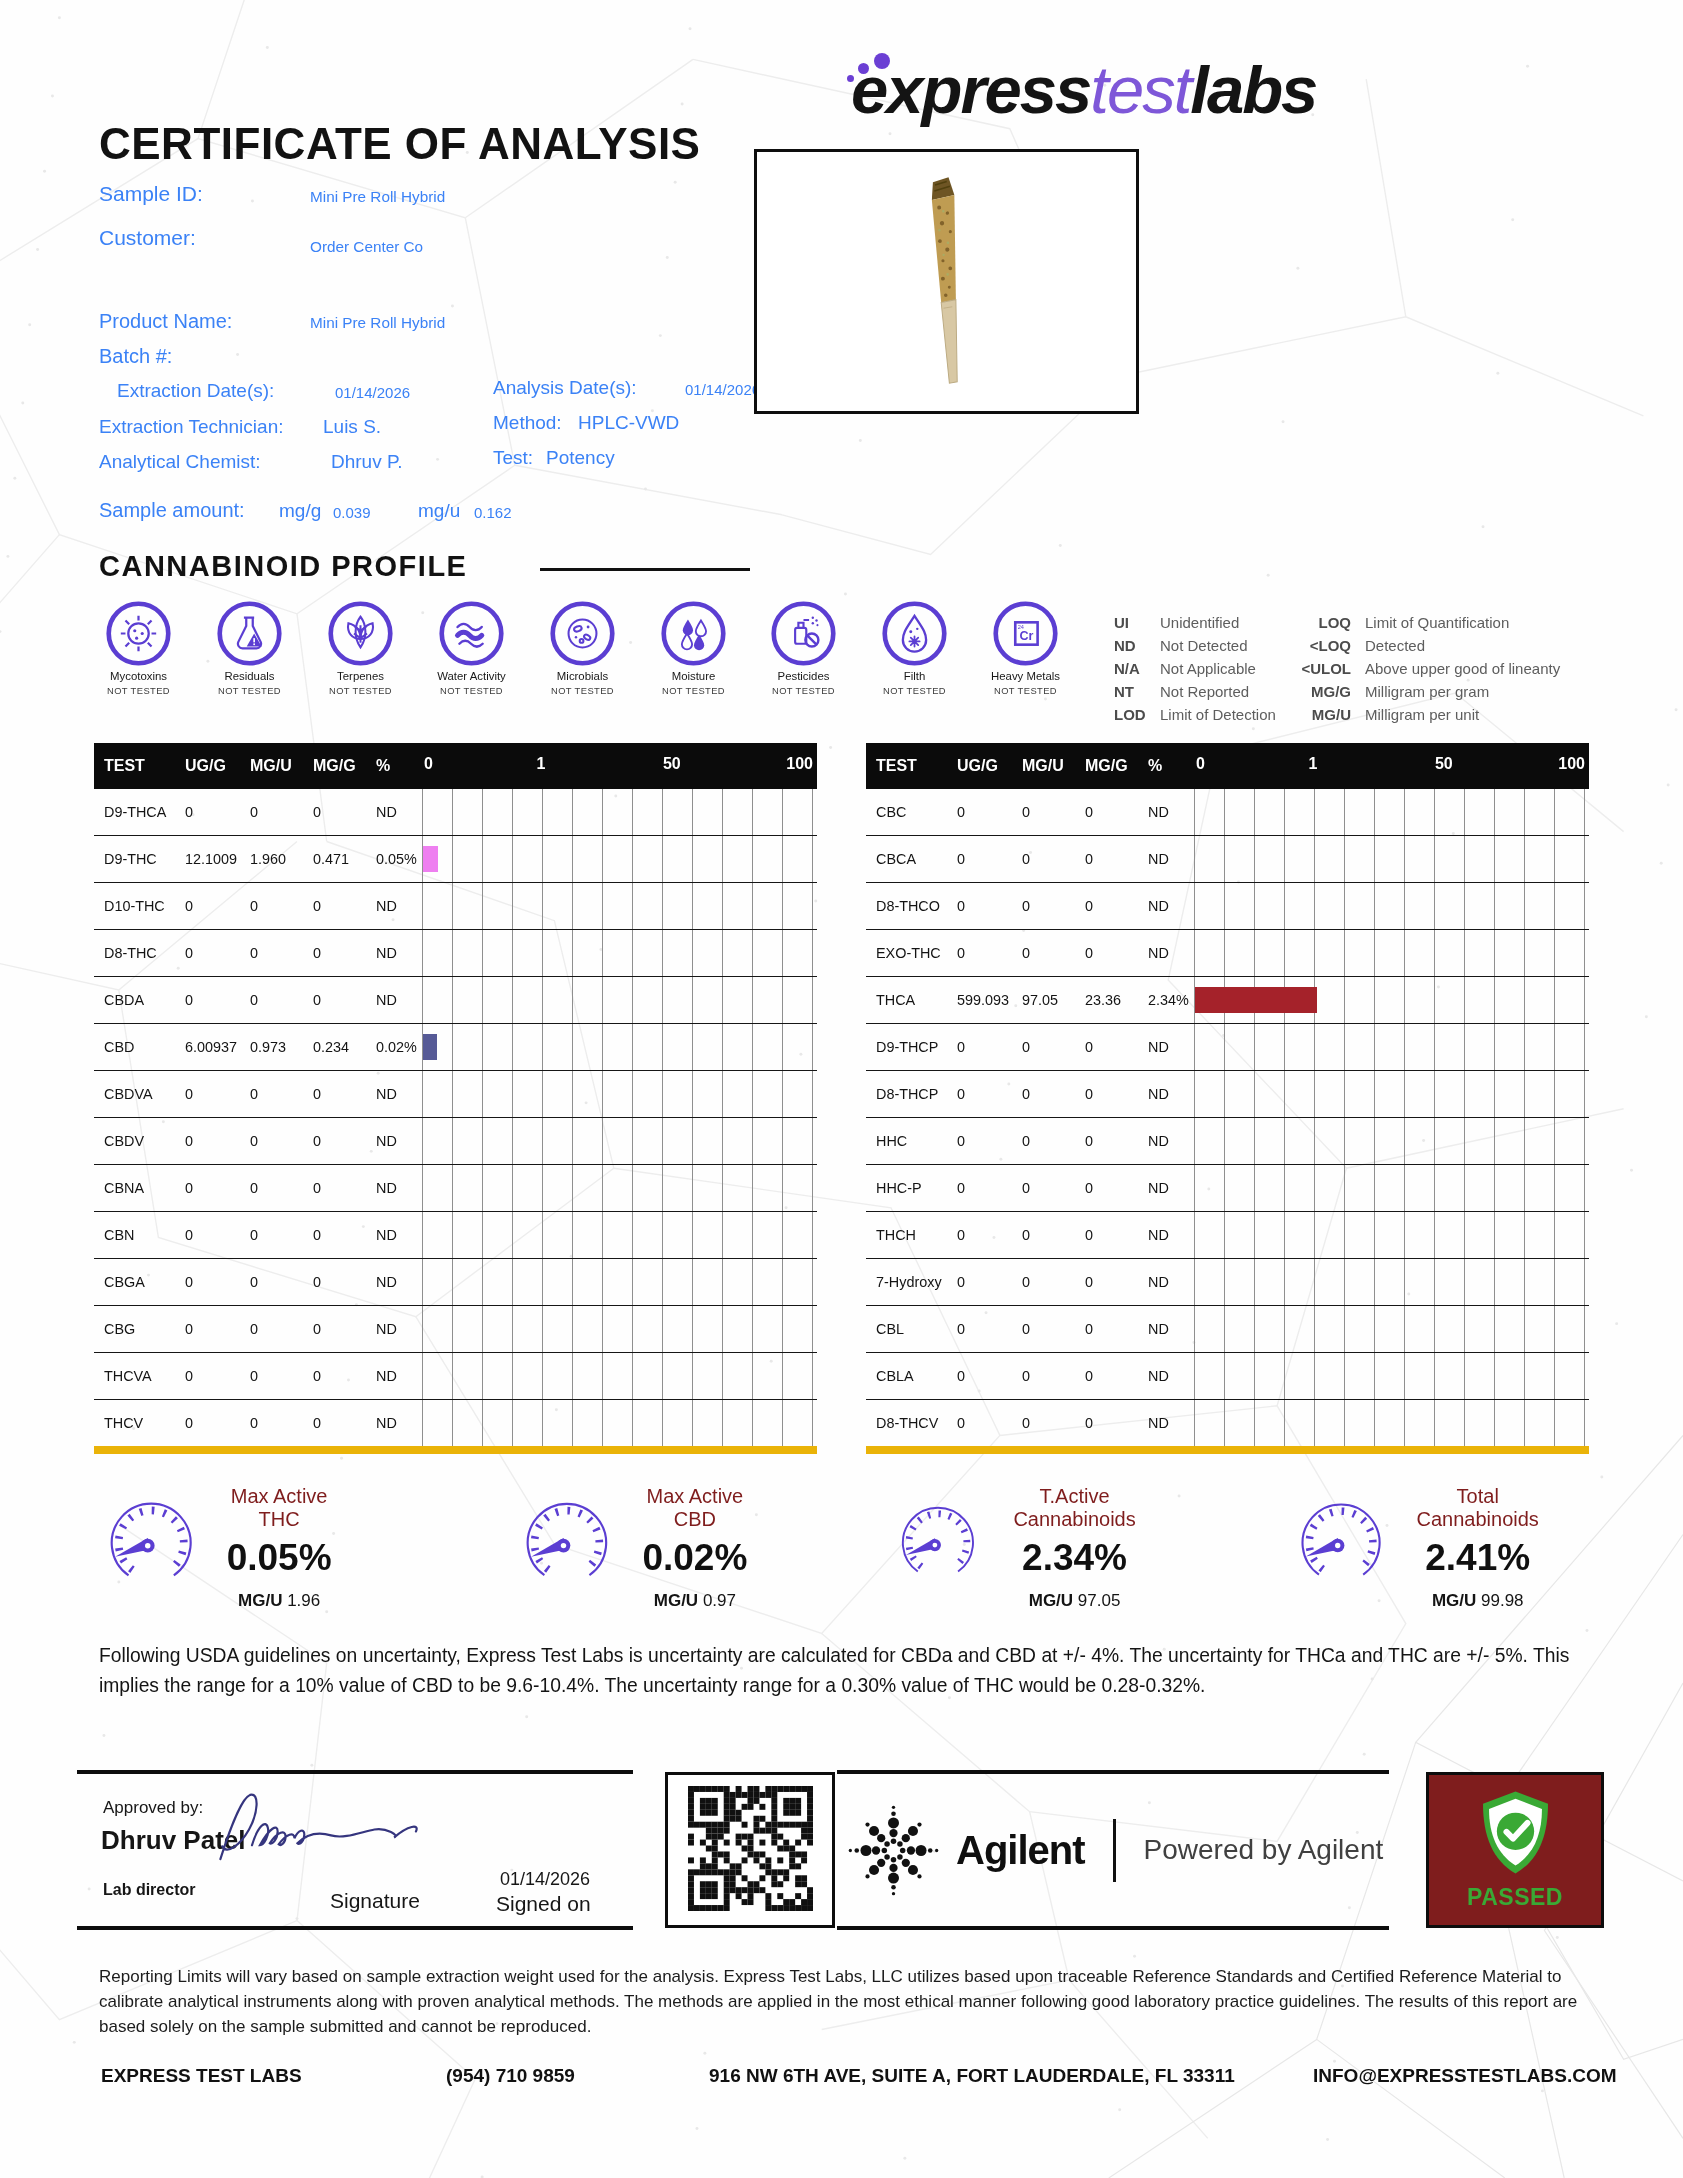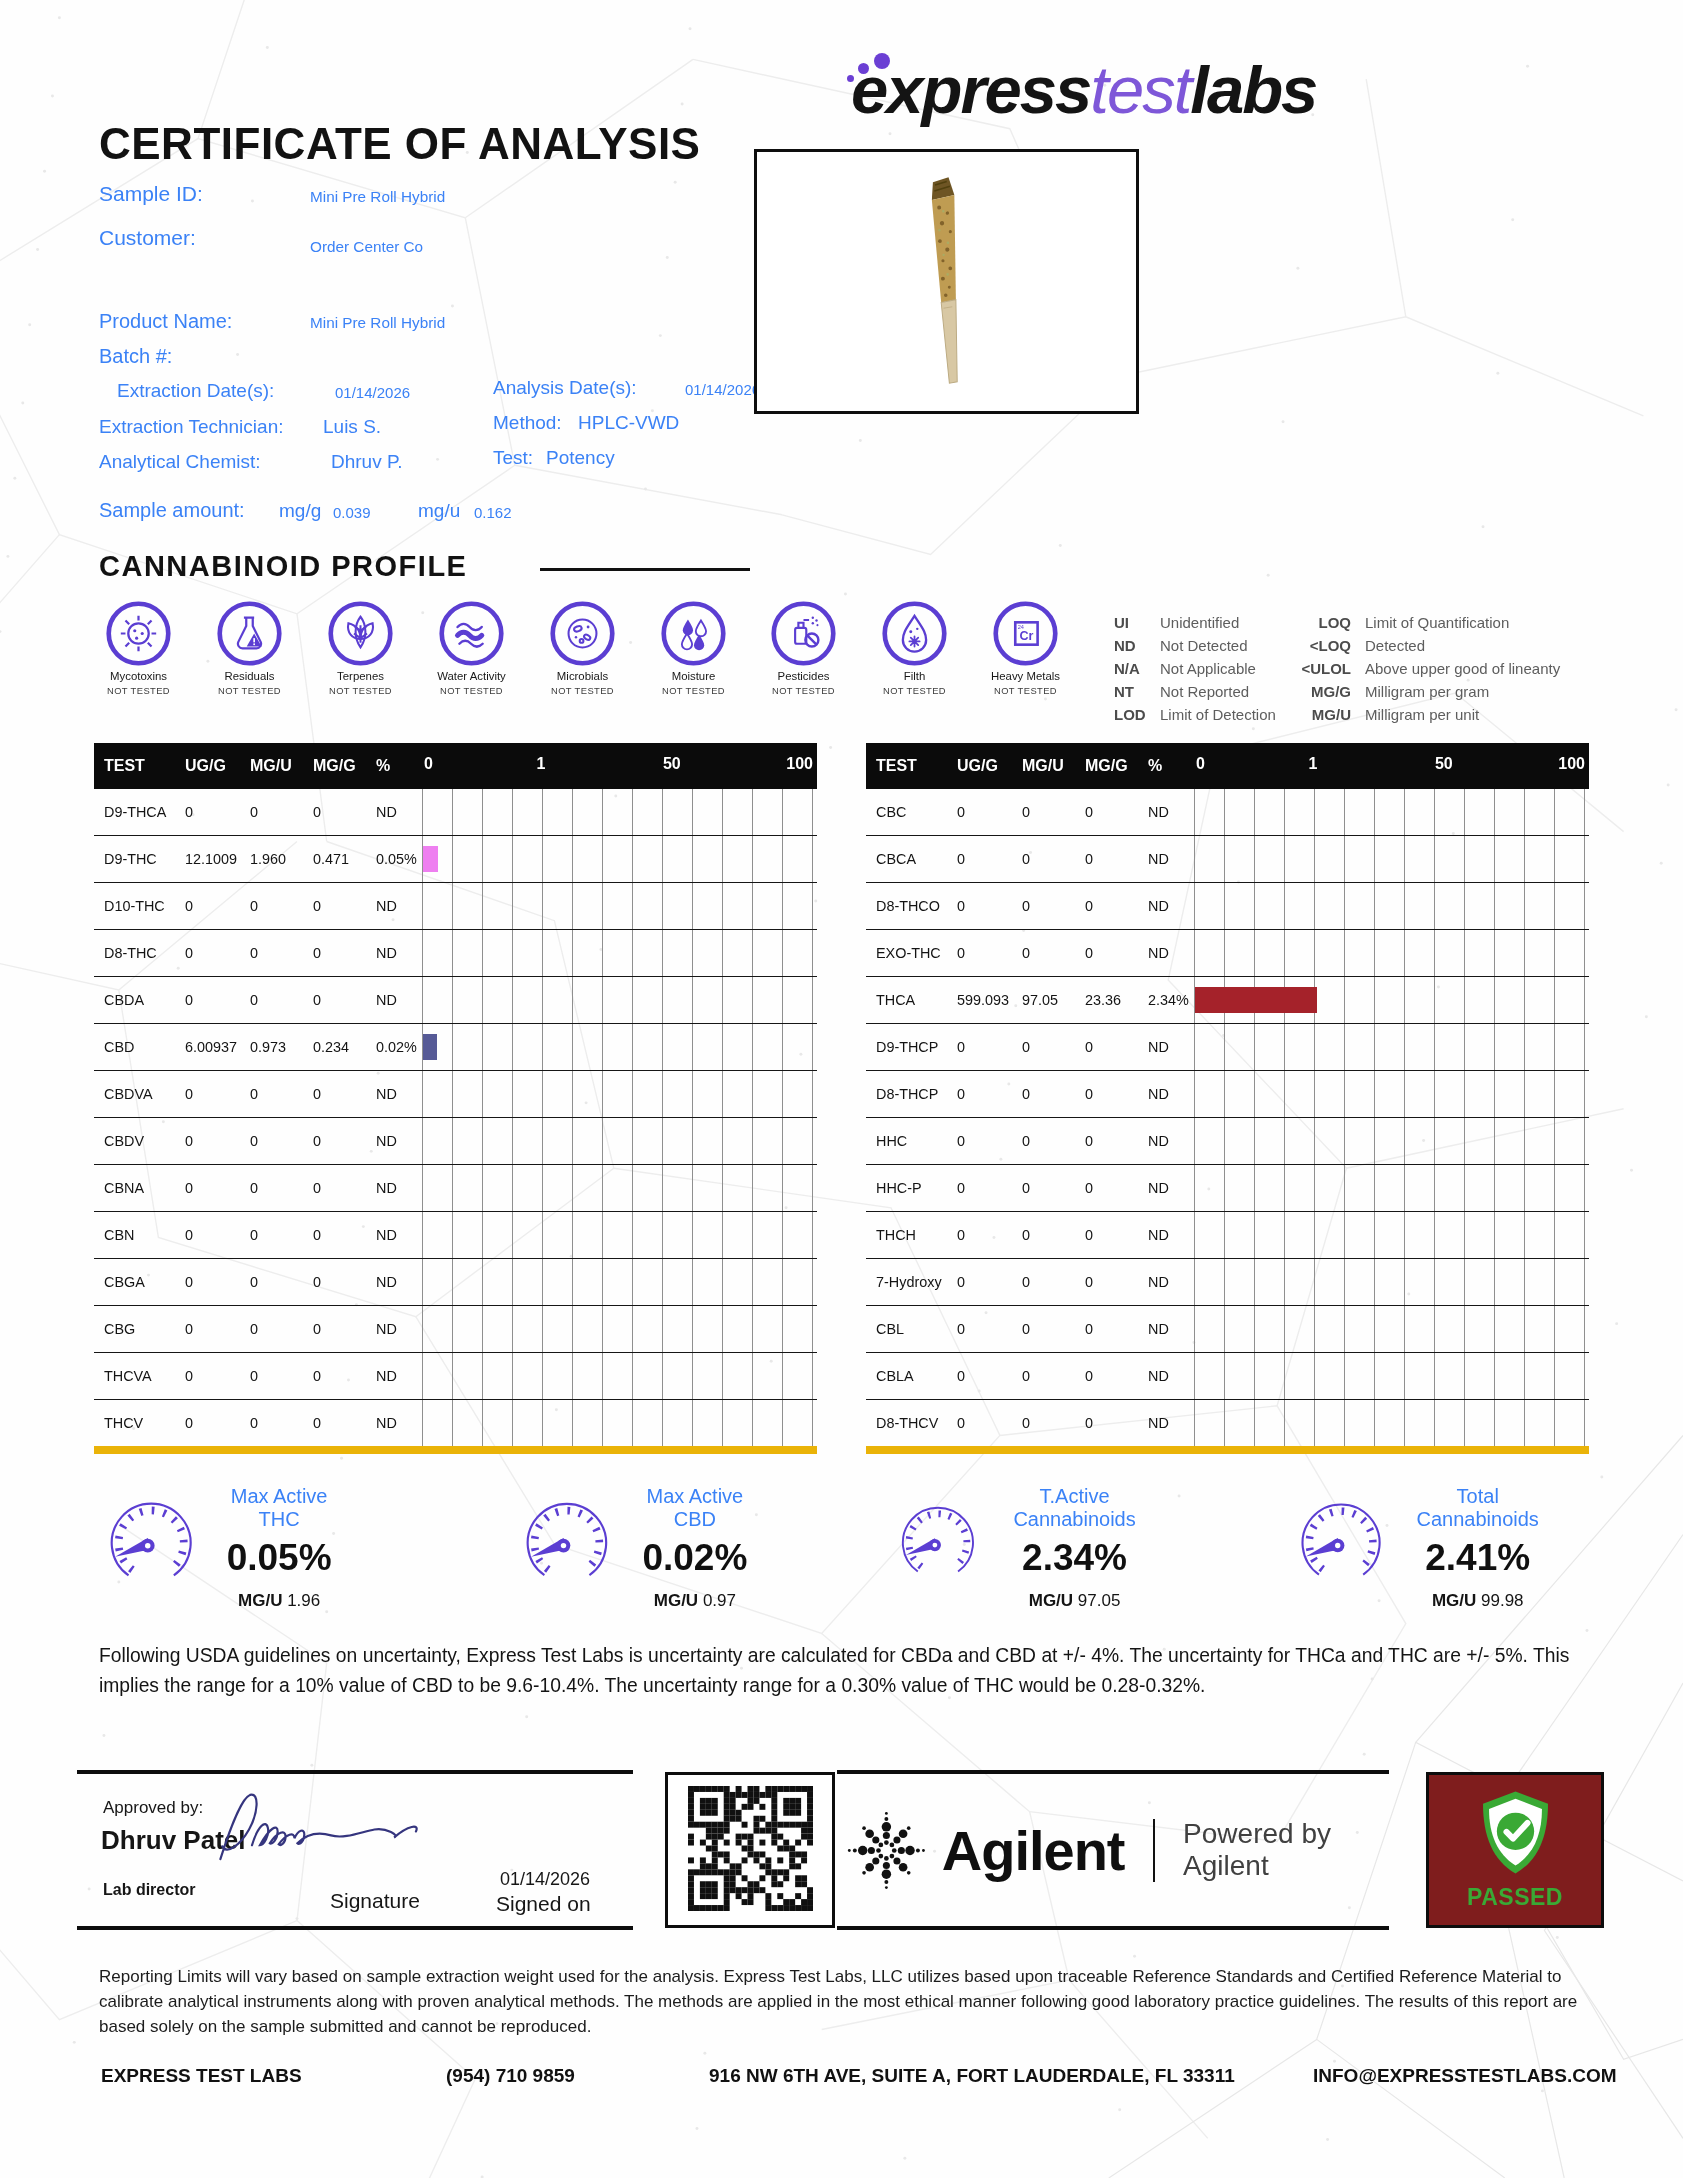--- a/index.html
+++ b/index.html
@@ -84,39 +84,39 @@
   .trow:last-child{border-bottom:none;}
   .tc{padding-left:10px;white-space:nowrap;}
   .c-chart{position:relative;height:100%;padding:0;
      background:repeating-linear-gradient(90deg,#8f8f8f 0 1px,transparent 1px 30px);}
   .bar{position:absolute;left:1px;top:10px;height:26px;}
 
   
   .gauge{position:absolute;top:1485px;display:flex;align-items:flex-start;}
   .gx0{left:104px}.gx1{left:520px}.gx2{left:896px}.gx3{left:1295px}
   .g-text{margin-left:20px;text-align:center;}
-  .g-label{font-size:20px;color:#3b82f6;}
+  .g-label{font-size:20px;color:#7f1d1d;}
   .g-value{font-size:37px;font-weight:800;color:#101010;margin-top:6px;}
   .g-unit{font-size:17px;margin-top:12px;color:#141414;}
   .g-unit b{font-weight:800;}
 
   .unc{left:99px;top:1641px;width:1485px;font-size:19.3px;line-height:30px;color:#141414;}
 
   
   .sigbox{left:77px;top:1770px;width:556px;height:152px;border-top:4px solid #0d0d0d;border-bottom:4px solid #0d0d0d;}
   .ap-lbl{position:absolute;left:26px;top:24px;font-size:17px;}
   .ap-name{position:absolute;left:24px;top:51px;font-size:26px;font-weight:800;}
   .ap-role{position:absolute;left:26px;top:107px;font-size:16px;font-weight:800;}
   .ap-sig{position:absolute;left:129px;top:14px;}
   .ap-signature{position:absolute;left:253px;top:115px;font-size:21px;}
   .ap-date{position:absolute;left:423px;top:95px;font-size:18px;}
   .ap-signedon{position:absolute;left:419px;top:118px;font-size:21px;}
   .qrbox{left:665px;top:1772px;width:164px;height:150px;border:3px solid #0d0d0d;display:flex;align-items:center;justify-content:center;background:#fff;}
   .agibox{left:837px;top:1770px;width:552px;height:152px;border-top:4px solid #0d0d0d;border-bottom:4px solid #0d0d0d;display:flex;align-items:center;}
-  .agi-name{font-size:56px;font-weight:800;color:#0f0f0f;margin-left:12px;letter-spacing:-1px;}
+  .agi-name{font-size:40px;font-weight:800;color:#0f0f0f;margin-left:12px;letter-spacing:-1px;}
   .agi-div{width:3px;height:63px;background:#111;margin:0 28px;}
   .agi-pow{font-size:28px;color:#404040;}
   .passbox{left:1426px;top:1772px;width:172px;height:150px;border:3px solid #0d0d0d;text-align:center;background:#7f1d1d;}
   .pass-label{font-size:23px;font-weight:800;color:#3aa935;letter-spacing:0.5px;margin-top:2px;}
 
   .disc{left:99px;top:1964px;width:1495px;font-size:17px;line-height:25px;color:#1c1c1c;}
   .ft{position:absolute;top:2065px;font-size:19px;font-weight:bold;color:#111;white-space:nowrap;}
   .ft-co{left:101px}.ft-ph{left:446px}.ft-ad{left:709px}.ft-em{left:1313px}
 </style>
 </head>

